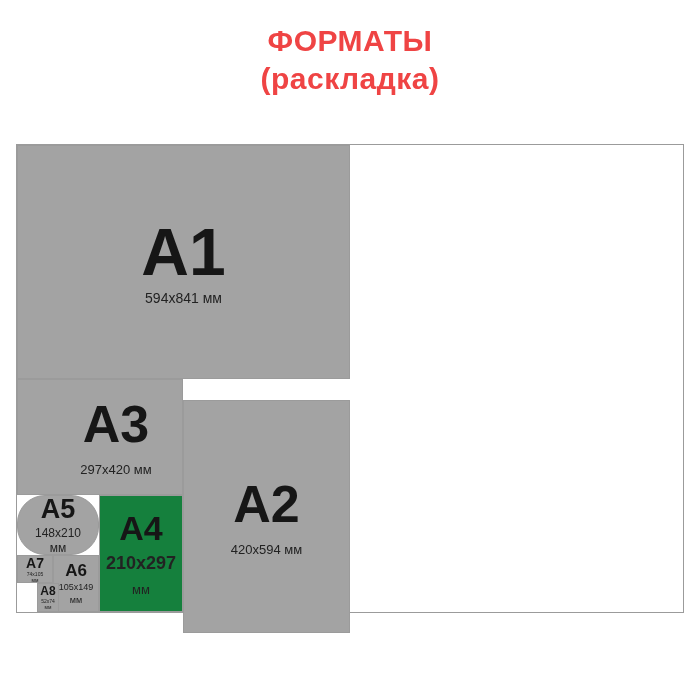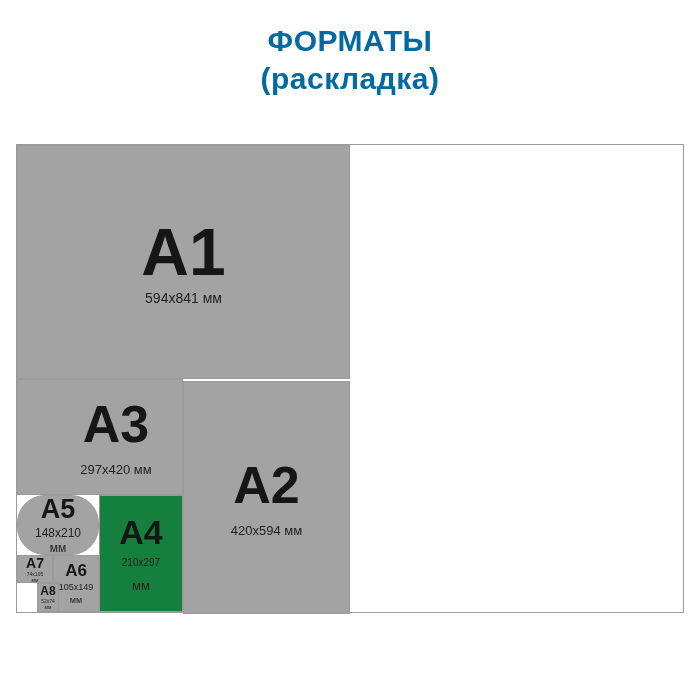--- a/index.html
+++ b/index.html
@@ -16,21 +16,21 @@
     width: 700px;
     height: 700px;
     background: #ffffff;
   }
   .title {
     position: absolute;
     top: 22px;
     left: 0;
     width: 700px;
     text-align: center;
-    color: #0369a1;
+    color: #ef4444;
     font-weight: 700;
     font-size: 30px;
     line-height: 38px;
     letter-spacing: 0.5px;
   }
   .diagram {
     position: absolute;
     left: 0;
     top: 0;
     width: 700px;
@@ -67,40 +67,40 @@
     font-weight: 400;
     color: #222222;
     line-height: 1;
     white-space: nowrap;
   }
 
   
   #box-a1 { left: 17px; top: 145px; width: 333px; height: 234px; }
   #box-a0 { left: 350px; top: 145px; width: 333px; height: 467px; }
   #box-a3 { left: 17px; top: 379px; width: 166px; height: 116px; padding-left: 32px; }
-  #box-a2 { left: 183px; top: 381px; width: 167px; height: 233px; }
+  #box-a2 { left: 183px; top: 400px; width: 167px; height: 233px; }
   #box-a5 { left: 17px; top: 495px; width: 82px; height: 60px; border-radius: 28px; }
   #box-a4 { left: 99px; top: 495px; width: 84px; height: 117px; }
   #box-a7 { left: 17px; top: 555px; width: 36px; height: 28px; }
   #box-a6 { left: 53px; top: 555px; width: 46px; height: 57px; }
   #box-a8 { left: 37px; top: 583px; width: 22px; height: 29px; z-index: 3; }
 
   
   #box-a1 .fmt-label, #box-a0 .fmt-label { font-size: 66px; }
   #box-a1 .fmt-dims, #box-a0 .fmt-dims { font-size: 14px; margin-top: 6px; }
 
   #box-a3 .fmt-label, #box-a2 .fmt-label { font-size: 52px; }
   #box-a3 .fmt-dims, #box-a2 .fmt-dims { font-size: 13px; margin-top: 13px; }
 
   #box-a5 .fmt-label { font-size: 27px; }
   #box-a5 .fmt-dims  { font-size: 12px; margin-top: 4px; }
   #box-a5 .fmt-dims2 { font-size: 12px; margin-top: 3px; }
 
   #box-a4 .fmt-label { font-size: 34px; }
-  #box-a4 .fmt-dims  { font-size: 10px; margin-top: 9px; }
+  #box-a4 .fmt-dims  { font-size: 18px; margin-top: 9px; font-weight: bold; }
   #box-a4 .fmt-dims2 { font-size: 13px; margin-top: 11px; }
 
   #box-a6 .fmt-label { font-size: 17px; }
   #box-a6 .fmt-dims  { font-size: 9px; margin-top: 4px; }
   #box-a6 .fmt-dims2 { font-size: 9px; margin-top: 4px; }
 
   #box-a7 .fmt-label { font-size: 14px; }
   #box-a7 .fmt-dims  { font-size: 5px; margin-top: 2px; }
   #box-a7 .fmt-dims2 { font-size: 5px; margin-top: 1px; }
 

